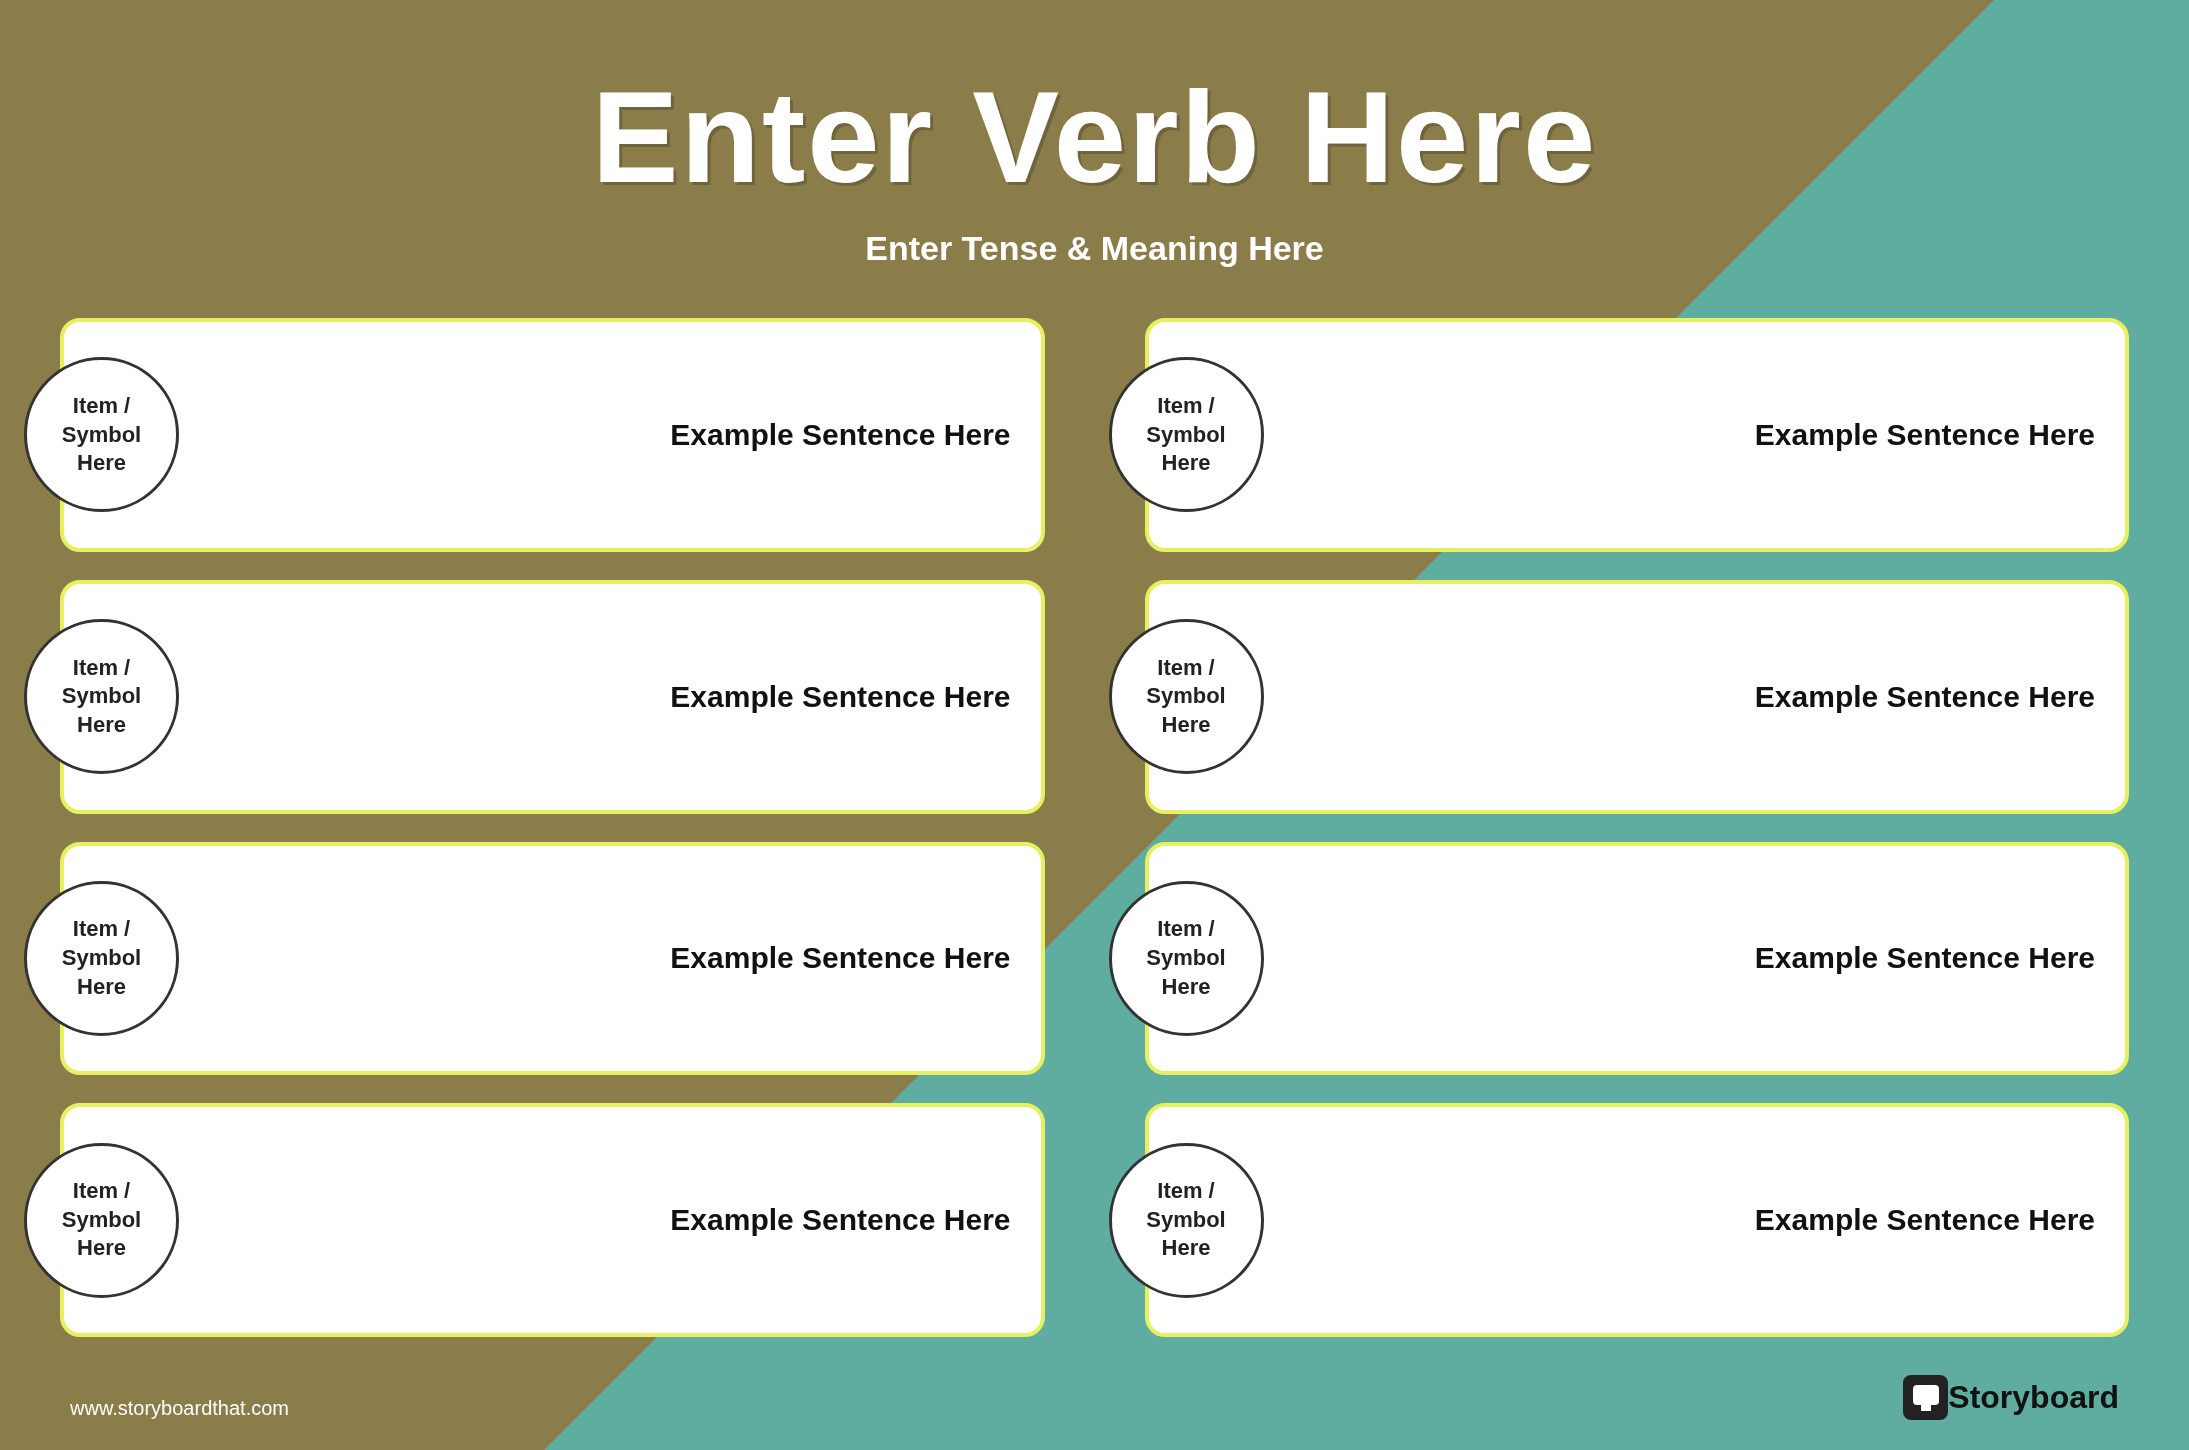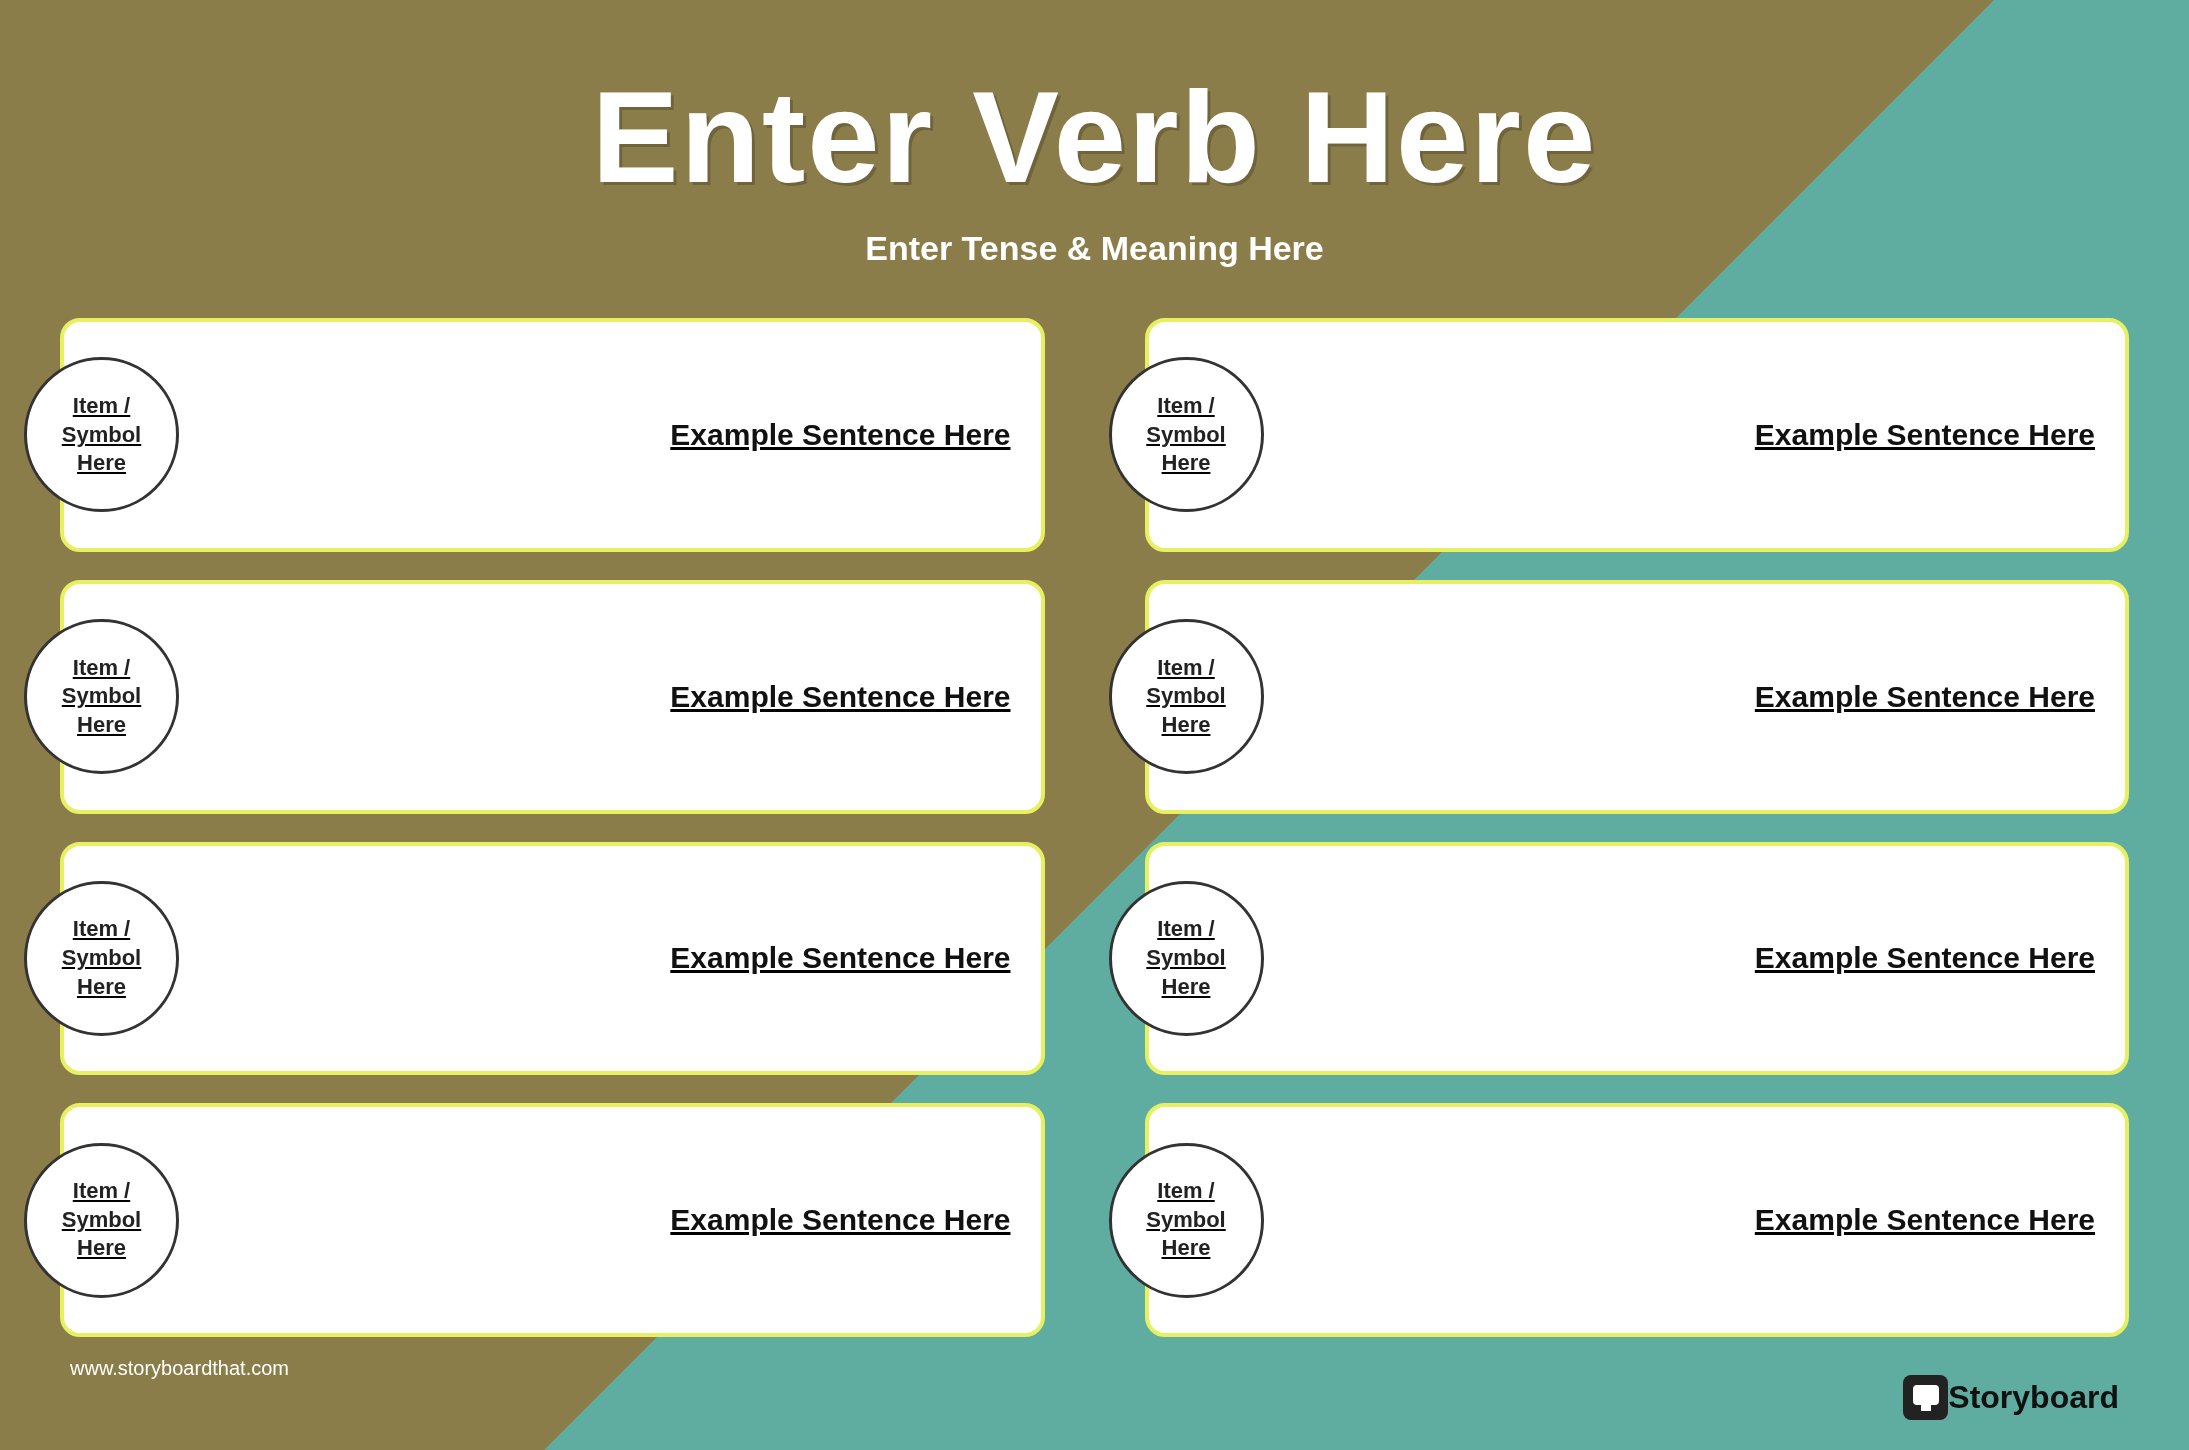--- a/index.html
+++ b/index.html
@@ -53,21 +53,20 @@
       margin-bottom: 50px;
     }
 
     .grid {
       display: grid;
       grid-template-columns: 1fr 1fr;
       gap: 28px 100px;
       width: 100%;
       max-width: 2100px;
       flex: 1;
-      text-decoration: underline;
     }
 
     .card {
       background: white;
       border-radius: 20px;
       border: 4px solid #e6f060;
       display: flex;
       align-items: center;
       padding: 20px 30px 20px 0;
       position: relative;
@@ -110,21 +109,21 @@
       font-weight: 800;
       color: #111;
       flex: 1;
       text-align: right;
     }
 
     .footer {
       width: 100%;
       display: flex;
       justify-content: space-between;
-      align-items: flex-start;
+      align-items: flex-end;
       padding: 10px 10px 0 10px;
       margin-top: 10px;
     }
 
     .footer-url {
       font-size: 20px;
       color: #fff;
     }
 
     .footer-brand {

